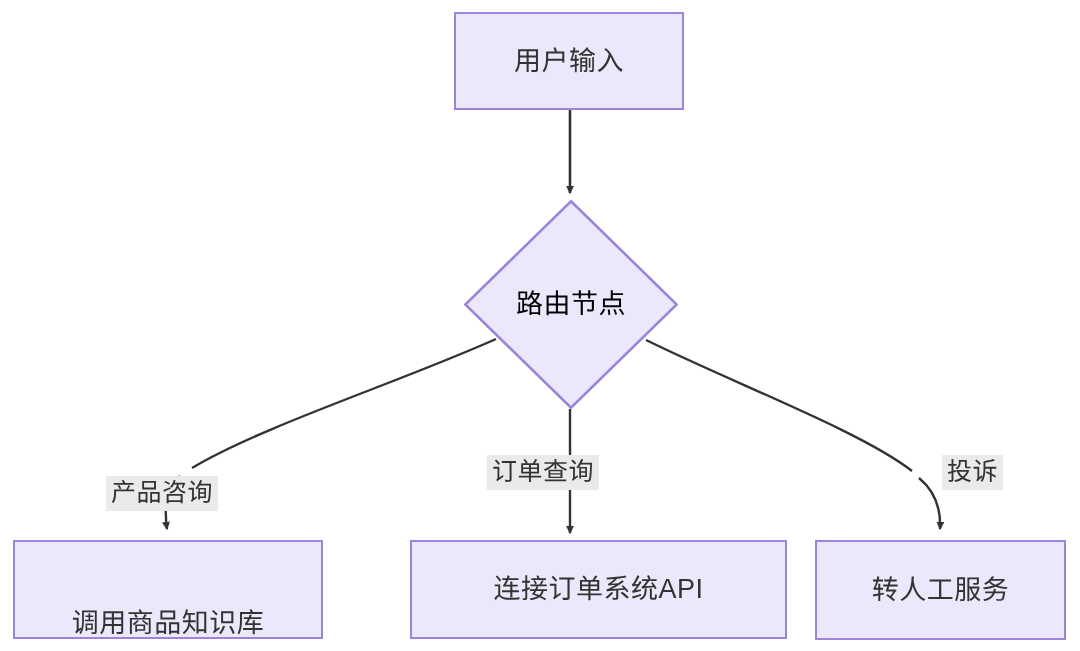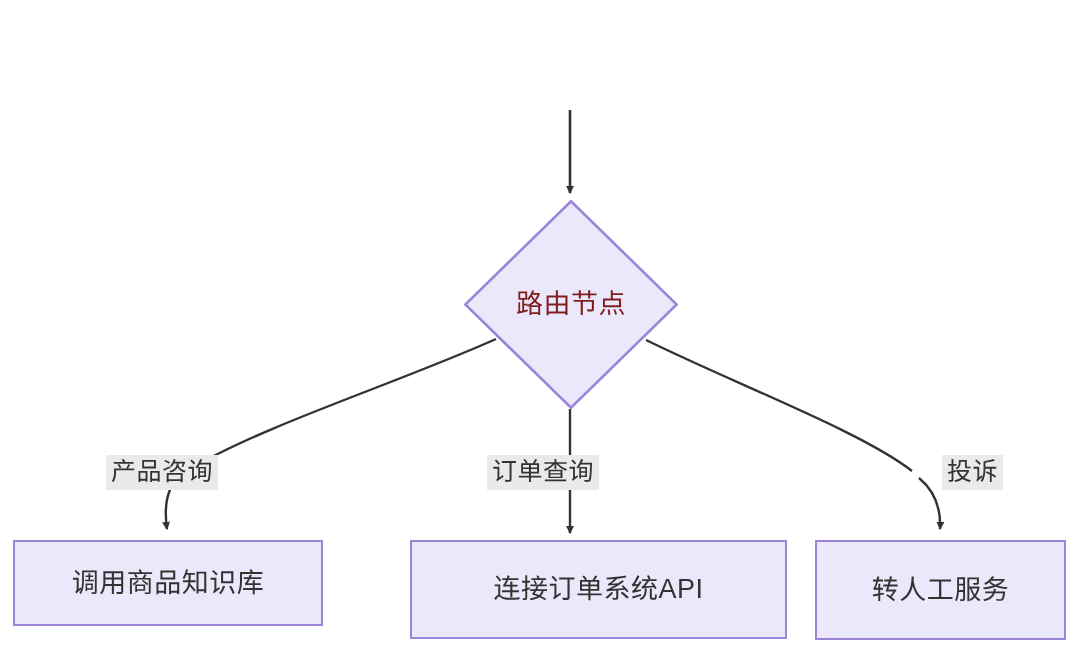--- a/index.html
+++ b/index.html
@@ -53,21 +53,21 @@
   .decision .diamond-shape {
     position: absolute;
     left: 0;
     top: 0;
     width: 100%;
     height: 100%;
   }
   .decision .decision-text {
     position: relative;
     z-index: 2;
-    color: #7f1d1d;
+    color: #000000;
     font-size: 27px;
     line-height: 1;
     letter-spacing: 0.5px;
     white-space: nowrap;
   }
   .edge-label {
     position: absolute;
     box-sizing: border-box;
     background: #eaeaea;
     color: #333333;
@@ -95,39 +95,42 @@
 
     <path d="M 496 339 C 400 382 262 426 192 468" stroke="#333333" stroke-width="2.4" fill="none"></path>
     <path d="M 180 476 C 166 488 164 508 167 529" stroke="#333333" stroke-width="2.4" fill="none" marker-end="url(#arrowhead)"></path>
 
     <path d="M 570 409 L 570 533" stroke="#333333" stroke-width="2.4" fill="none" marker-end="url(#arrowhead)"></path>
 
     <path d="M 646 340 C 740 386 862 432 912 471" stroke="#333333" stroke-width="2.4" fill="none"></path>
     <path d="M 919 478 C 936 492 941 510 940 529" stroke="#333333" stroke-width="2.4" fill="none" marker-end="url(#arrowhead)"></path>
   </svg>
 
+  <div class="node" id="node-user-input" style="left:454px; top:12px; width:230px; height:98px;">
+    <span class="node-label">用户输入</span>
+  </div>
 
   <div class="decision" id="node-router" style="left:464px; top:200px; width:214px; height:209px;">
     <svg class="diamond-shape" viewBox="0 0 214 209" preserveAspectRatio="none">
       <polygon points="107,1.3 212.7,104.5 107,207.7 1.3,104.5" fill="#ebe8fb" stroke="#9c84d8" stroke-width="2.6"></polygon>
     </svg>
     <span class="decision-text">路由节点</span>
   </div>
 
-  <div class="node" id="node-product-kb" style="left:13px; top:540px; width:310px; height:86px;">
+  <div class="node" id="node-product-kb" style="left:13px; top:540px; width:310px; height:99px;align-items:flex-end;">
     <span class="node-label">调用商品知识库</span>
   </div>
 
   <div class="node" id="node-order-api" style="left:410px; top:540px; width:377px; height:99px;">
     <span class="node-label">连接订单系统API</span>
   </div>
 
   <div class="node" id="node-human-service" style="left:815px; top:540px; width:251px; height:100px;">
     <span class="node-label">转人工服务</span>
   </div>
 
-  <div class="edge-label" style="left:106px; top:455px;">产品咨询</div>
+  <div class="edge-label" style="left:106px; top:476px;">产品咨询</div>
 
   <div class="edge-label" style="left:487px; top:455px;">订单查询</div>
 
   <div class="edge-label" style="left:911px; top:455px;margin-left:31px;">投诉</div>
 
 </div>
 
 </body></html>

